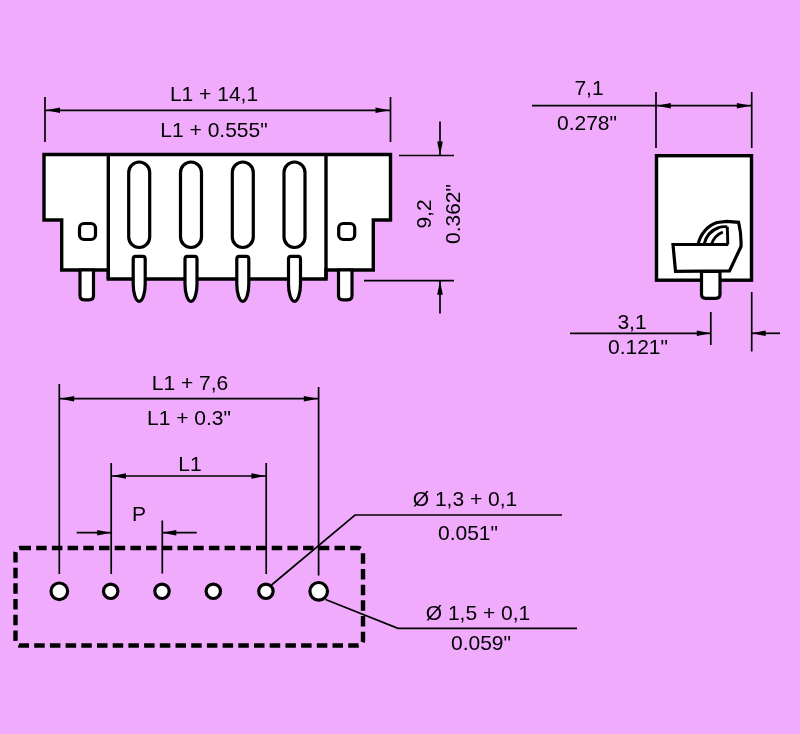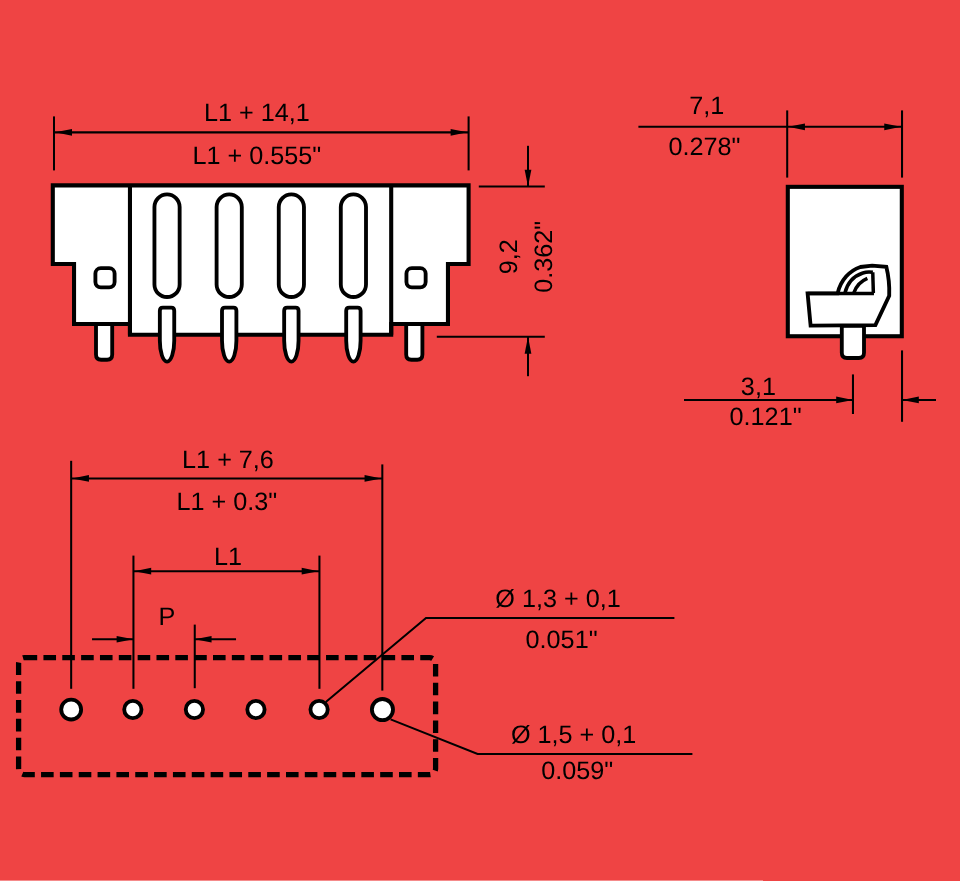--- a/index.html
+++ b/index.html
@@ -1,16 +1,16 @@
 <!DOCTYPE html>
 <html><head>
 <meta charset="utf-8">
 <style>
   html,body{margin:0;padding:0;background:#ffffff;}
-  .canvas{position:relative;width:800px;height:734px;background:#ef4444;overflow:hidden;}
+  .canvas{position:relative;width:800px;height:734px;background:#f0abfc;overflow:hidden;}
   svg{display:block;}
   svg text{font-family:"Liberation Sans", sans-serif;font-size:21px;fill:#000;}
   .mid{text-anchor:middle;}
   .ol{fill:#ffffff;stroke:#000000;stroke-width:3.4;stroke-linejoin:miter;}
   .ol-line{fill:none;stroke:#000000;stroke-width:3.4;}
   .ol2{fill:#ffffff;stroke:#000000;stroke-width:3.2;}
   .inner{fill:none;stroke:#000000;stroke-width:2.9;}
   .dim{fill:none;stroke:#000000;stroke-width:1.7;}
   .arr{fill:#000000;stroke:none;}
   .dashrect{fill:none;stroke:#000000;stroke-width:4.4;stroke-dasharray:10.5 5.2;}

